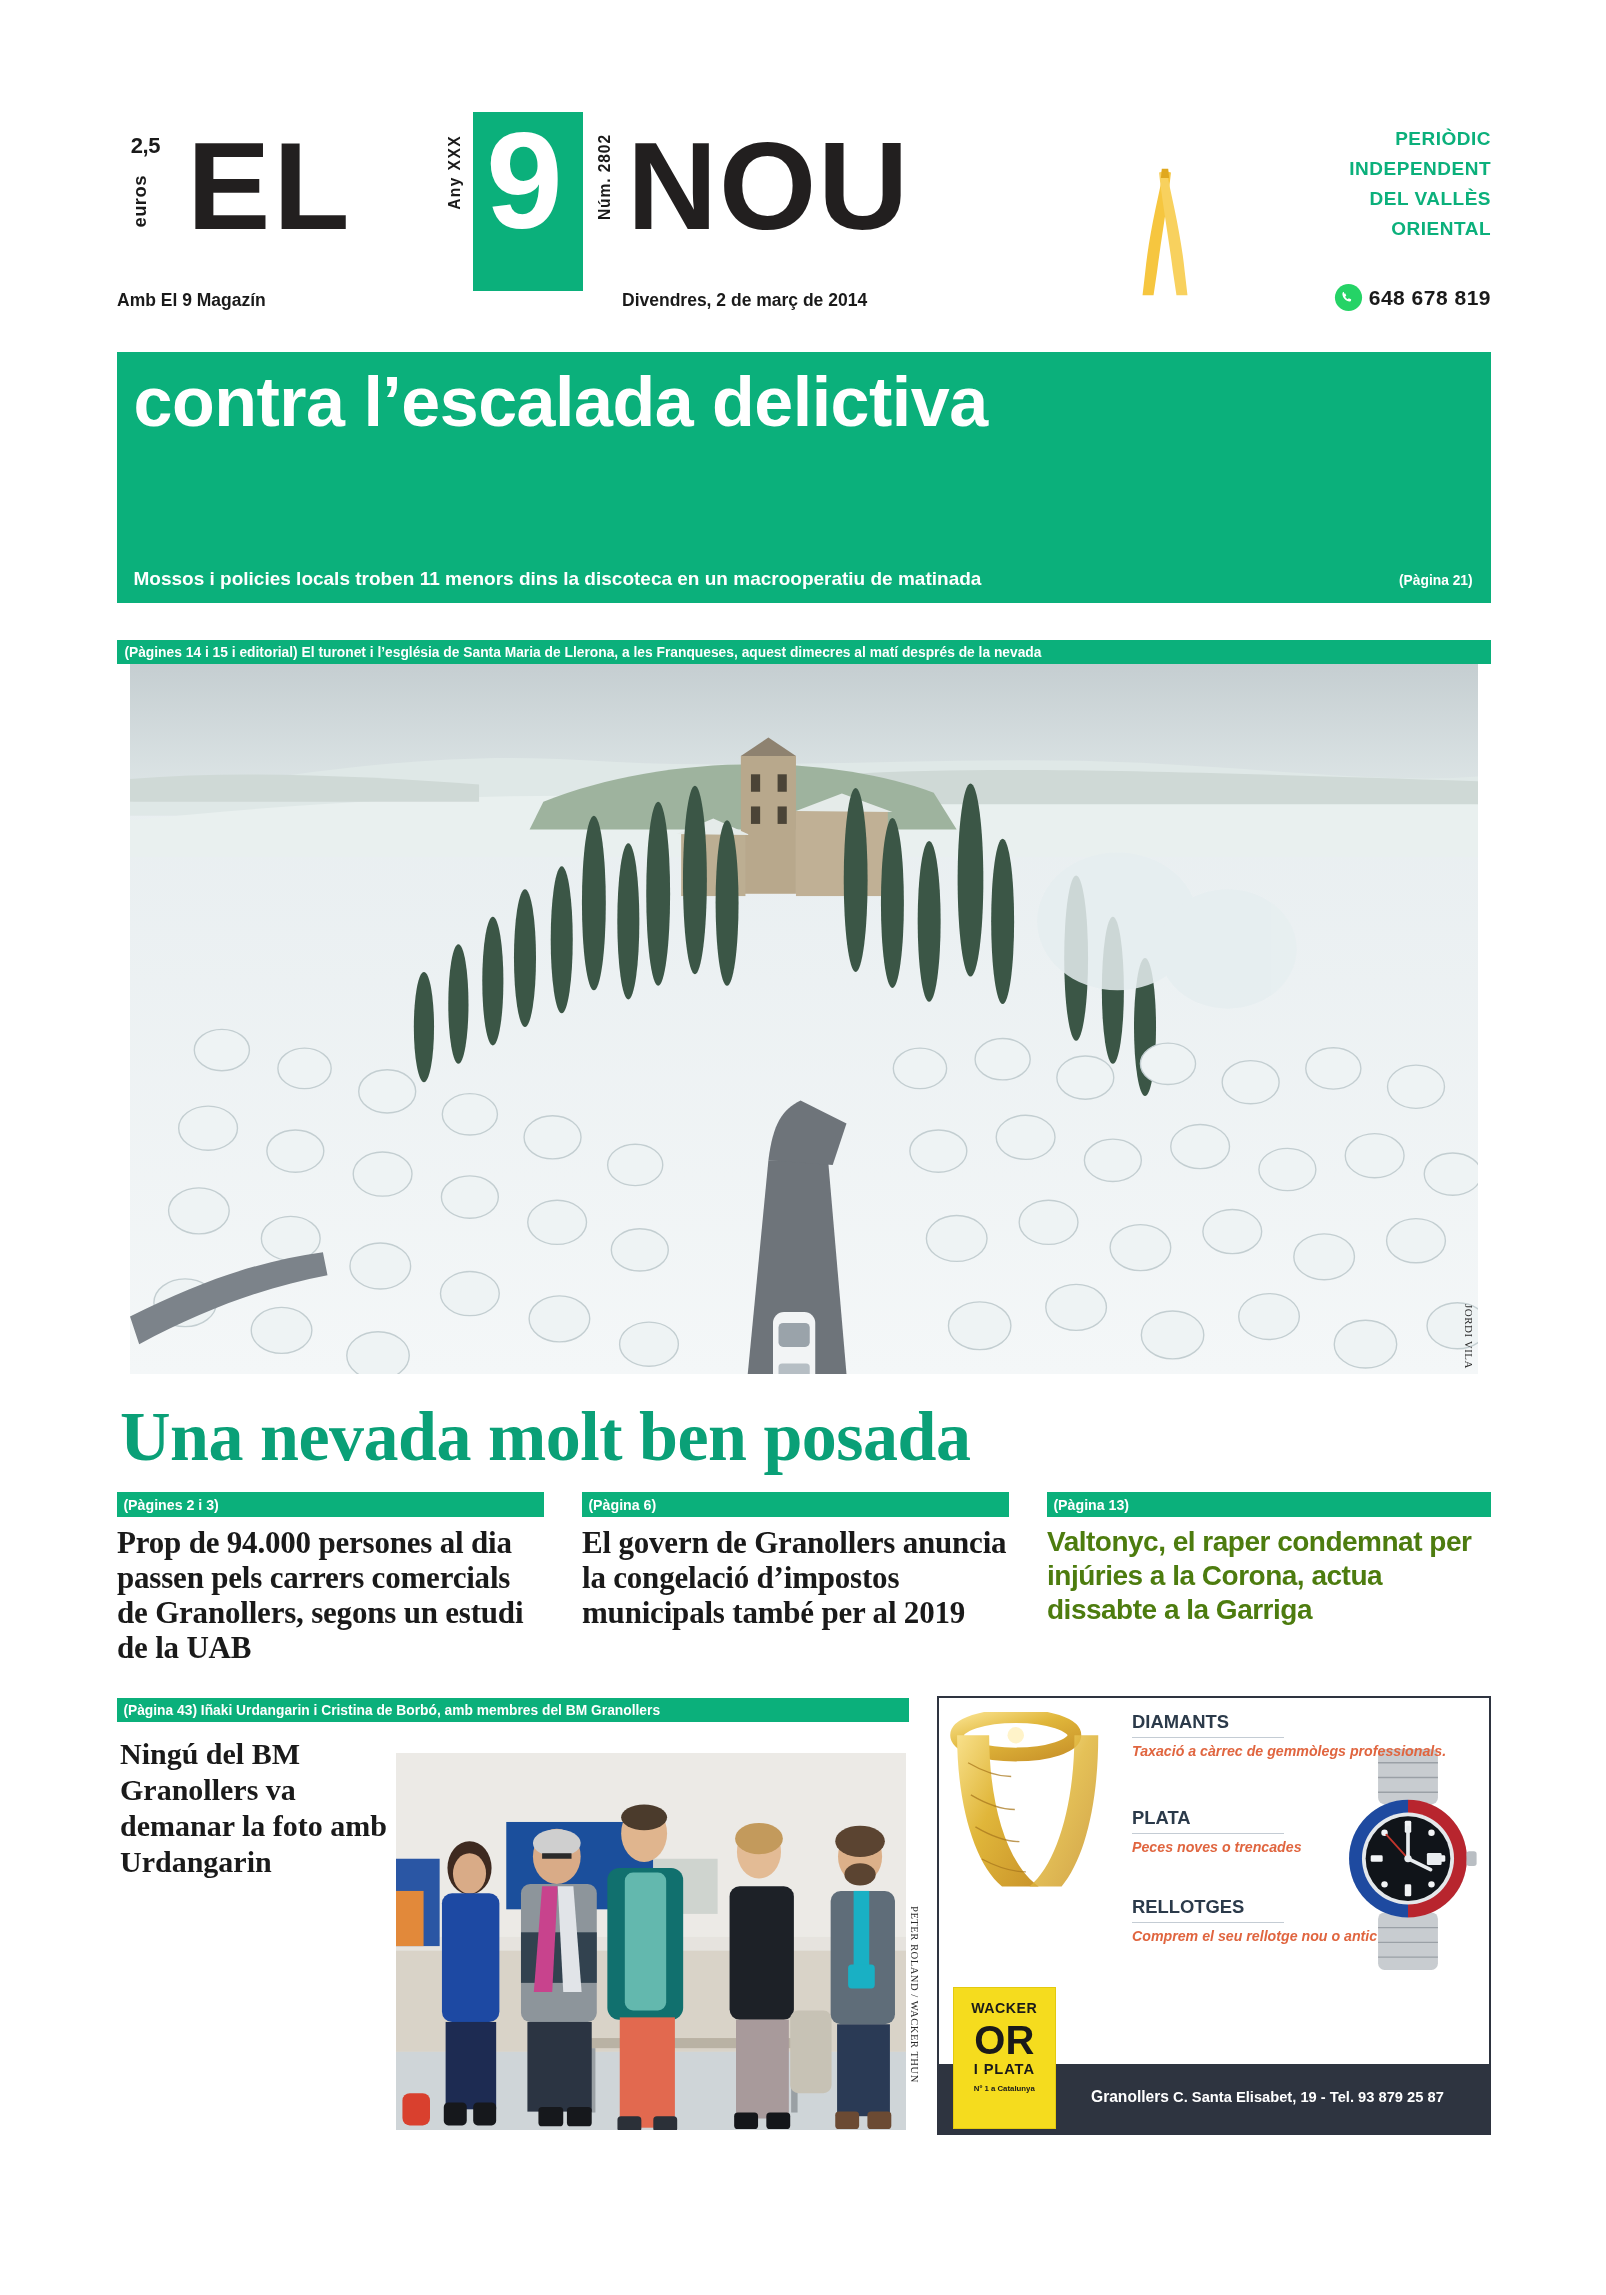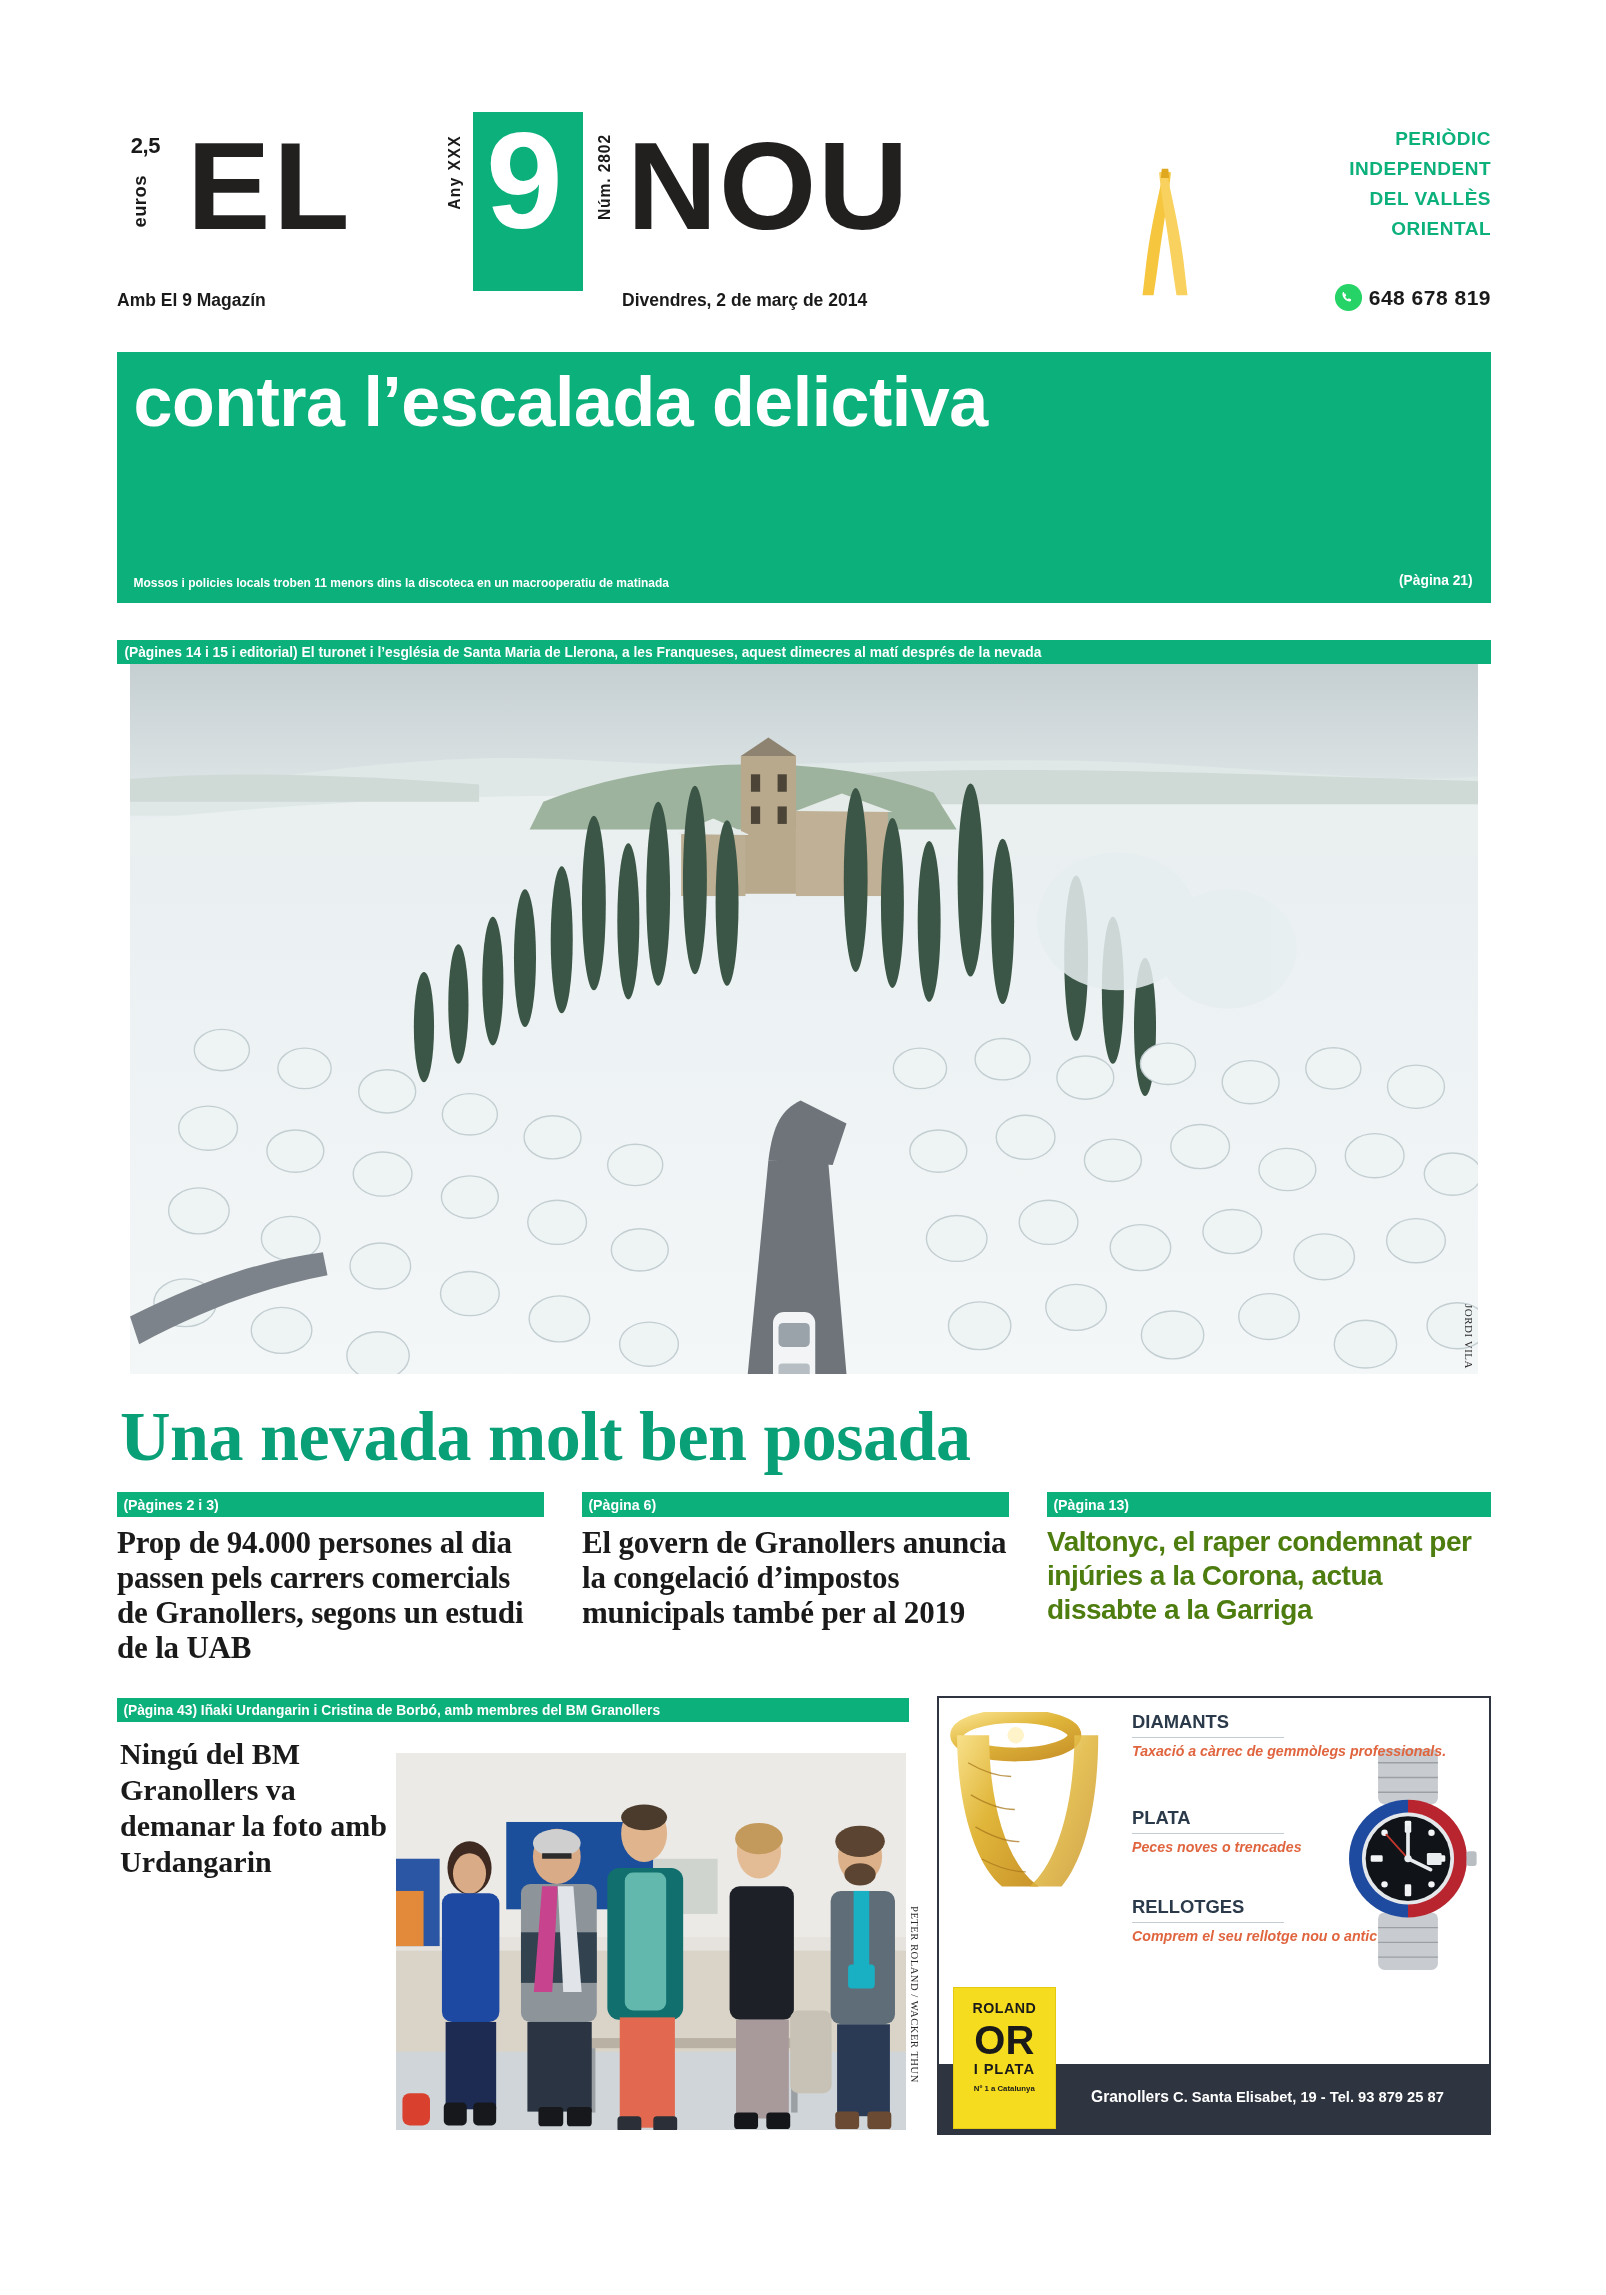--- a/index.html
+++ b/index.html
@@ -102,21 +102,21 @@
     background: #0bb07b;
     padding: 15.6px 16.5px 0 16.5px;
   }
   .banner-line {
     color: #ffffff; font-weight: bold;
     font-size: 70px; line-height: 68px;
     letter-spacing: -0.5px;
   }
   .banner-sub {
     position: absolute; left: 16.5px; bottom: 13px;
-    color: #ffffff; font-weight: bold; font-size: 12px;
+    color: #ffffff; font-weight: bold; font-size: 19px;
   }
   .banner-page {
     position: absolute; right: 18.4px; bottom: 14.7px;
     color: #ffffff; font-weight: bold; font-size: 13.8px;
   }
 
   
   .cap-bar {
     position: absolute; left: 117px; top: 640px;
     width: 1374px; height: 24px;
@@ -620,21 +620,21 @@
         <div class="ad-item-h">PLATA</div>
         <div class="ad-item-t">Peces noves o trencades</div>
       </div>
       <div class="ad-item" style="top:198px;">
         <div class="ad-item-h">RELLOTGES</div>
         <div class="ad-item-t">Comprem el seu rellotge nou o antic</div>
       </div>
     </div>
 
     <div class="ad-logo">
-      <div class="l1">ROLAND</div>
+      <div class="l1">WACKER</div>
       <div class="l2">OR</div>
       <div class="l3">I PLATA</div>
       <div class="l4">Nº 1 a Catalunya</div>
     </div>
 
     <div class="ad-foot">
       <div class="ad-foot-txt">
         <b>Granollers</b><span> C. Santa Elisabet, 19 - Tel. 93 879 25 87</span>
       </div>
     </div>

